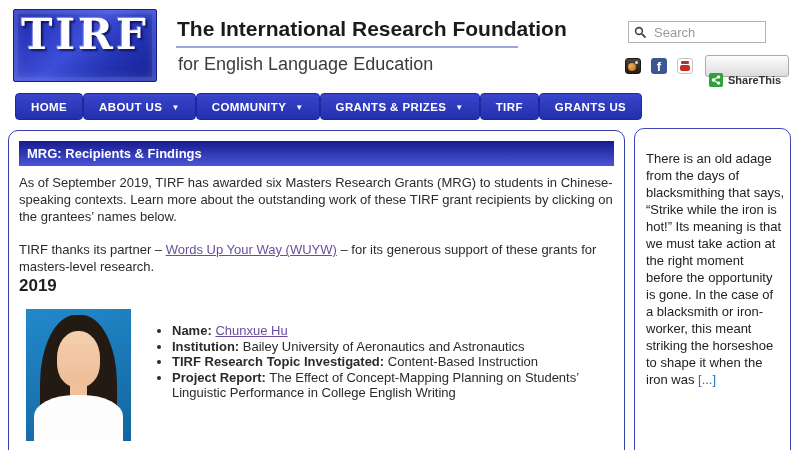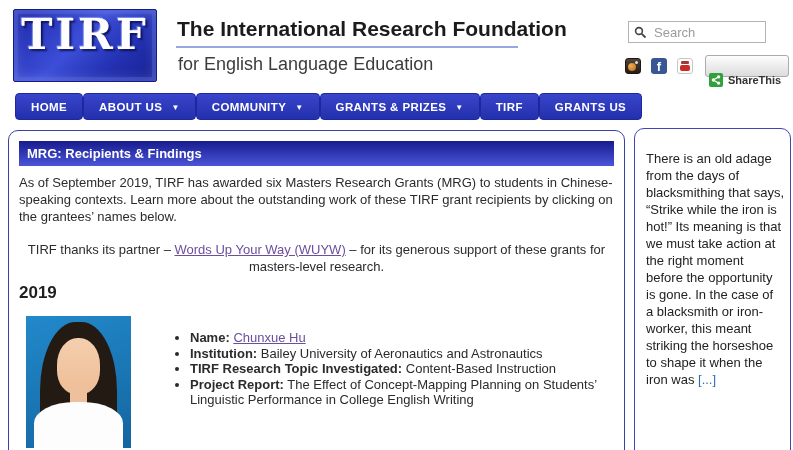--- a/index.html
+++ b/index.html
@@ -60,26 +60,26 @@
   
   .main-box{
     position:absolute;left:8px;top:130px;width:617px;height:400px;
     border:1px solid #3a3fae;border-radius:10px;background:#fff;box-sizing:border-box;
   }
   .section-bar{
     margin:10px 10px 8px;height:25px;padding-left:8px;display:flex;align-items:center;
     background:linear-gradient(#171b8d,#4a55d8);color:#fff;font-weight:bold;font-size:13px;
   }
   .main-box p{margin:8px 10px 0;font-size:13px;line-height:17px;}
-  .main-box p.second{margin-top:16px;text-align:center;}
-  .year{margin:8px 10px 0;font-size:17px;font-weight:bold;color:#1f1f1f;}
+  .main-box p.second{margin-top:16px;}
+  .year{margin:1px 10px 0;font-size:17px;font-weight:bold;color:#1f1f1f;}
   a.plink{color:#6b4e9f;text-decoration:underline;cursor:pointer;}
   a.blink{color:#2a6ebb;text-decoration:none;cursor:pointer;}
 
-  .grantee-row{display:flex;margin:13px 10px 0 17px;gap:42px;align-items:flex-start;}
+  .grantee-row{display:flex;margin:13px 10px 0 17px;gap:24px;align-items:flex-start;}
   .photo-col{flex:0 0 auto;width:105px;}
   .photo{width:105px;height:132px;position:relative;overflow:hidden;background:linear-gradient(160deg,#2289cb,#13659f);}
   .hair{position:absolute;left:14px;top:6px;width:77px;height:150px;background:#221a13;border-radius:46% 46% 18% 18%;}
   .face{position:absolute;left:31px;top:22px;width:43px;height:56px;background:linear-gradient(#f4cfae,#eebd96);border-radius:48% 48% 42% 42%;}
   .neck{position:absolute;left:44px;top:72px;width:17px;height:18px;background:#eec09c;}
   .shirt{position:absolute;left:8px;top:86px;width:89px;height:46px;background:#fdfdfd;border-radius:46% 46% 0 0;}
   .grantee-list{margin:14px 0 0;padding-left:17px;font-size:13px;line-height:15.5px;max-width:440px;}
   .grantee-list li{margin:0;}
 
   

